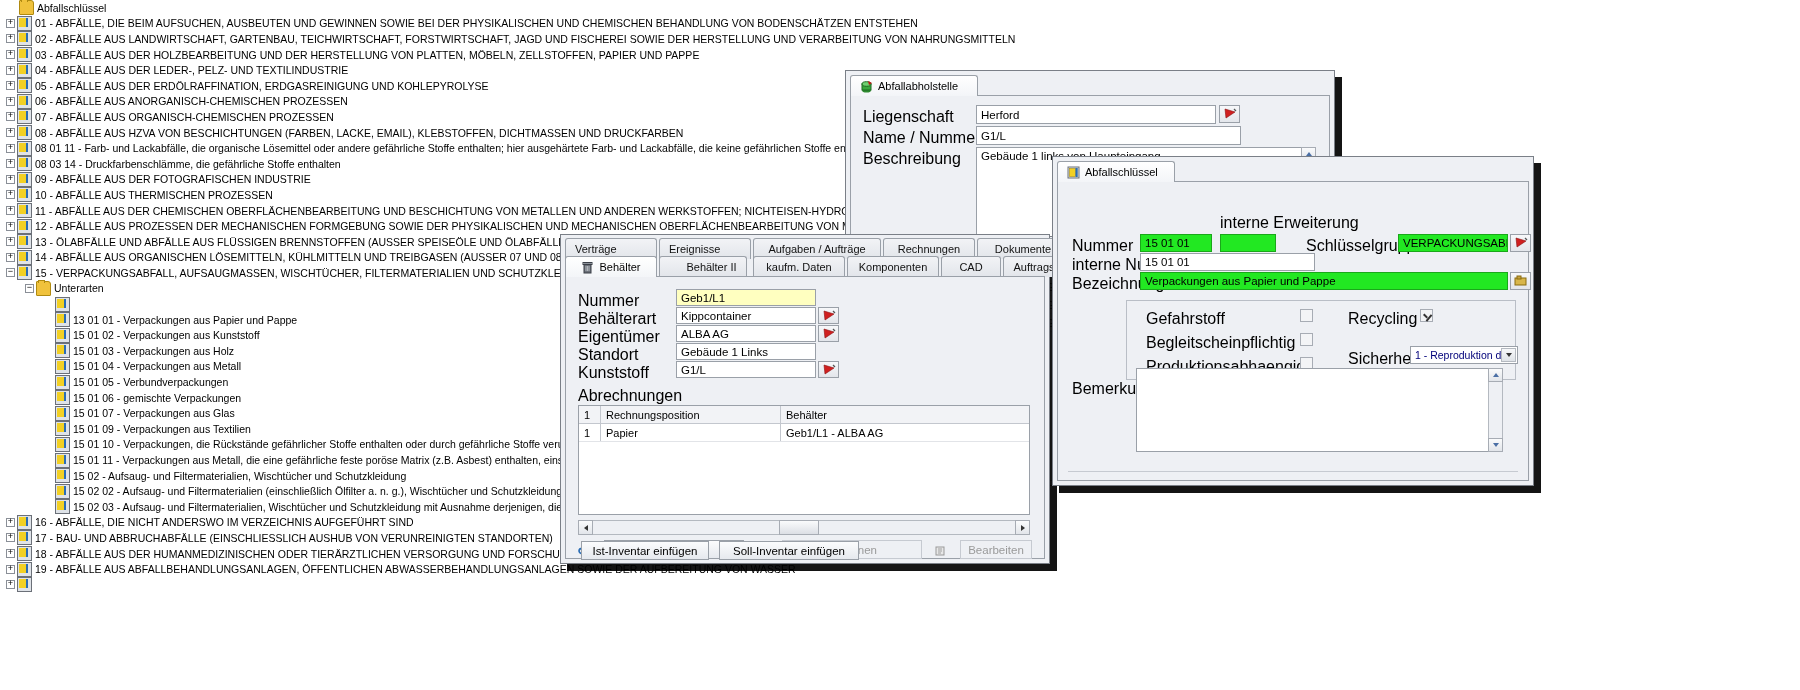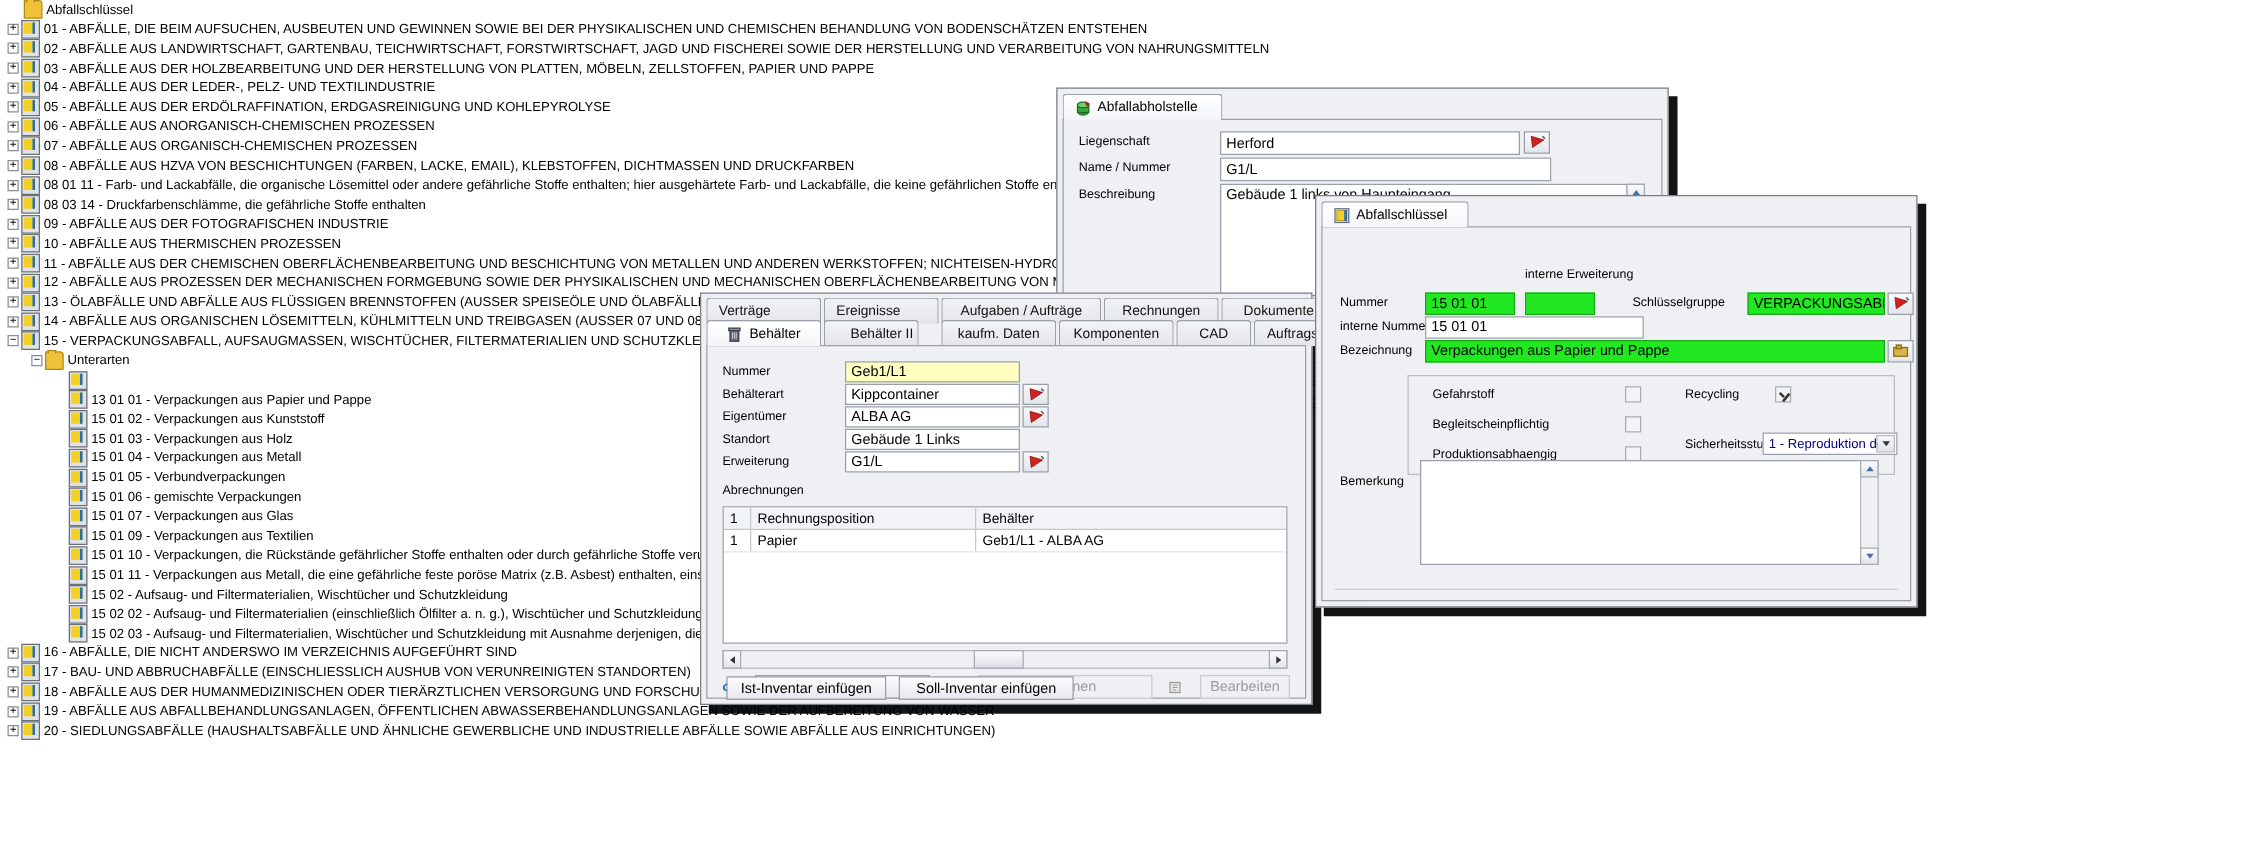--- a/index.html
+++ b/index.html
@@ -11,21 +11,21 @@
   .win.shadow{box-shadow:7px 7px 0 rgba(0,0,0,.92);}
   .winbody{position:absolute;inset:0;}
   .tabstrip{position:absolute;left:0;right:0;top:0;height:22px;}
   .tab{position:absolute;height:21px;background:linear-gradient(#fdfdfe,#eceef2);
        border:1px solid #9aa0a8;border-bottom:none;border-radius:3px 3px 0 0;
        font-size:11px;color:#000;display:flex;align-items:center;gap:5px;padding:0 9px;box-sizing:border-box;white-space:nowrap;}
   .tab.sel{background:linear-gradient(#ffffff,#f3f5f8);z-index:3;}
   .tab.unsel{background:linear-gradient(#f2f3f6,#e2e5ea);color:#111;}
   .panel{position:absolute;background:#eef0f4;border:1px solid #9aa0a8;box-sizing:border-box;}
 
-  .lbl{position:absolute;font-size:10px;color:#000;white-space:nowrap;}
+  .lbl{position:absolute;font-size:16px;color:#000;white-space:nowrap;}
   .fld{position:absolute;background:#fff;border:1px solid #9aa0a8;box-sizing:border-box;
        font-size:11.5px;color:#000;display:flex;align-items:center;padding:0 4px;white-space:nowrap;overflow:hidden;}
   .fld.green{background:#22e822;border:1px solid #1aa81a;}
   .fld.yellow{background:#ffffc0;border:1px solid #9aa0a8;}
   .ta{position:absolute;background:#fff;border:1px solid #9aa0a8;box-sizing:border-box;font-size:11.5px;color:#000;padding:2px 4px;overflow:hidden;}
 
   
   .flagbtn{position:absolute;width:21px;height:18px;background:linear-gradient(#f7f8fa,#e3e6eb);
            border:1px solid #9aa0a8;box-sizing:border-box;display:flex;align-items:center;justify-content:center;}
   .flagbtn svg{display:block;}
@@ -262,21 +262,20 @@
           <span>18 - ABFÄLLE AUS DER HUMANMEDIZINISCHEN ODER TIERÄRZTLICHEN VERSORGUNG UND FORSCHUNG (OHNE KÜCHEN- UND RESTAURANTABFÄLLE)</span>
         </div>
         <div class="trow" style="padding-left: 6px;">
           <span class="tgl">+</span>
           <span class="ico key"></span>
           <span>19 - ABFÄLLE AUS ABFALLBEHANDLUNGSANLAGEN, ÖFFENTLICHEN ABWASSERBEHANDLUNGSANLAGEN SOWIE DER AUFBEREITUNG VON WASSER</span>
         </div>
         <div class="trow" style="padding-left: 6px;">
           <span class="tgl">+</span>
           <span class="ico key"></span>
-          <span>20 - SIEDLUNGSABFÄLLE (HAUSHALTSABFÄLLE UND ÄHNLICHE GEWERBLICHE UND INDUSTRIELLE ABFÄLLE SOWIE ABFÄLLE AUS EINRICHTUNGEN)</span>
         </div>
       </div>
   </div>
 
   <div class="win shadow" id="pickupwin" style="left:845px;top:70px;width:490px;height:330px;">
     <div class="winbody">
       <div class="tabstrip" style="top:4px;left:4px;right:4px;">
         <div class="tab sel" style="left:0;top:0;width:128px;">
           <span class="smallicon">
             <svg width="13" height="13" viewBox="0 0 13 13">
@@ -364,21 +363,21 @@
 
       <div class="tabstrip" id="tabs-row2" style="top:21px;left:4px;right:4px;height:21px;">
           <div class="tab sel" style="left: 0px; top: 0px; width: 92px; justify-content: center;">
             <span class="smallicon"><svg width="11" height="13" viewBox="0 0 11 13">
                 <rect x="2" y="3" width="7" height="9" fill="#6b7078" stroke="#3a3f47"></rect>
                 <rect x="1" y="1.5" width="9" height="2" fill="#8a9098" stroke="#3a3f47"></rect>
                 <path d="M4 5 v5 M5.5 5 v5 M7 5 v5" stroke="#cfd3d8" stroke-width=".7"></path>
               </svg></span>
             <span>Behälter</span>
           </div>
-          <div class="tab unsel" style="left: 94px; top: 0px; width: 76px; justify-content: center; padding-left: 26px;">
+          <div class="tab unsel" style="left: 94px; top: 0px; width: 88px; justify-content: center; padding-left: 26px;">
             <span>Behälter II</span>
           </div>
           <div class="tab unsel" style="left: 188px; top: 0px; width: 92px; justify-content: center;">
             <span>kaufm. Daten</span>
           </div>
           <div class="tab unsel" style="left: 282px; top: 0px; width: 92px; justify-content: center;">
             <span>Komponenten</span>
           </div>
           <div class="tab unsel" style="left: 376px; top: 0px; width: 60px; justify-content: center;">
             <span>CAD</span>
@@ -403,21 +402,21 @@
             <div class="lbl" style="left: 12px; top: 51px;">Eigentümer</div>
             <div class="fld" style="left: 110px; top: 48px; width: 140px; height: 17px;">ALBA AG</div>
             <div class="flagbtn" style="left: 252px; top: 48px; height: 17px;">
               <svg width="14" height="12" viewBox="0 0 14 12">
                 <path d="M2 1 L12 4 L3 10 Z" fill="#d02020" stroke="#8a0f0f" stroke-width=".6"></path>
                 <path d="M11 1 L13 3" stroke="#555" stroke-width="1.2"></path>
               </svg>
             </div>
             <div class="lbl" style="left: 12px; top: 69px;">Standort</div>
             <div class="fld" style="left: 110px; top: 66px; width: 140px; height: 17px;">Gebäude 1 Links</div>
-            <div class="lbl" style="left: 12px; top: 87px;">Erweiterung</div>
+            <div class="lbl" style="left: 12px; top: 87px;">Kunststoff</div>
             <div class="fld" style="left: 110px; top: 84px; width: 140px; height: 17px;">G1/L</div>
             <div class="flagbtn" style="left: 252px; top: 84px; height: 17px;">
               <svg width="14" height="12" viewBox="0 0 14 12">
                 <path d="M2 1 L12 4 L3 10 Z" fill="#d02020" stroke="#8a0f0f" stroke-width=".6"></path>
                 <path d="M11 1 L13 3" stroke="#555" stroke-width="1.2"></path>
               </svg>
             </div>
           </div>
 
         <div class="lbl" style="left:12px;top:110px;">Abrechnungen</div>

